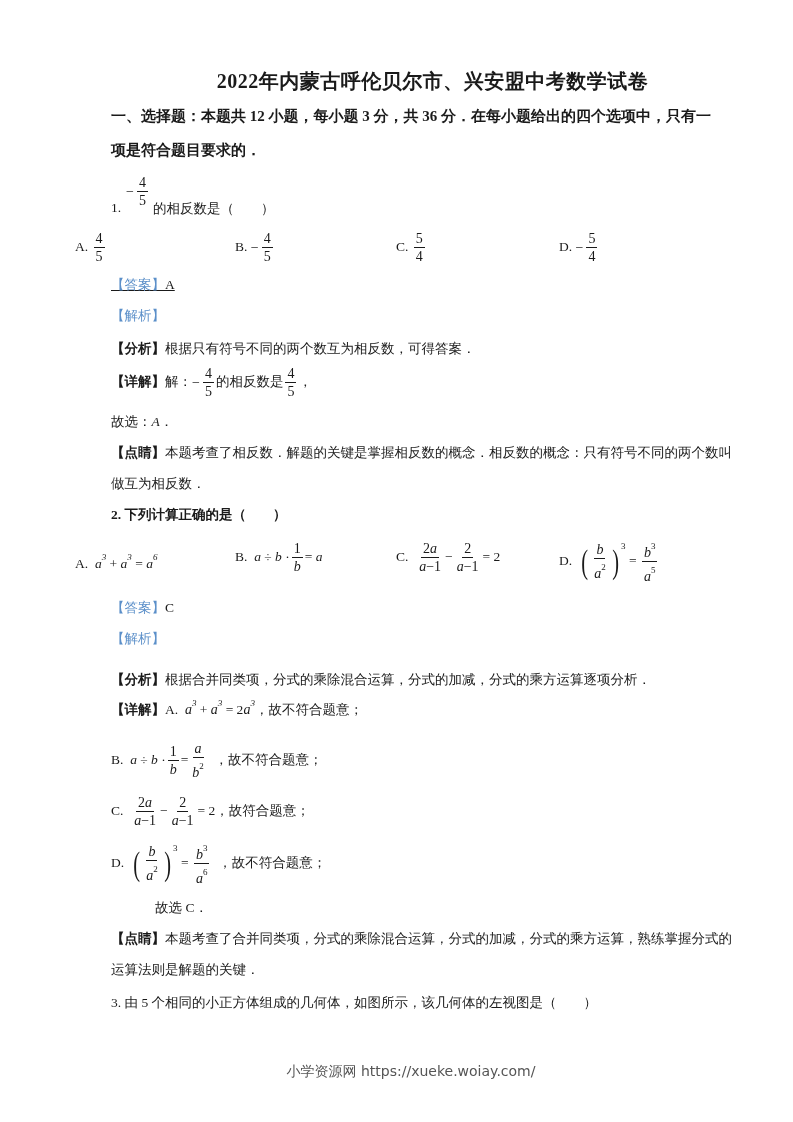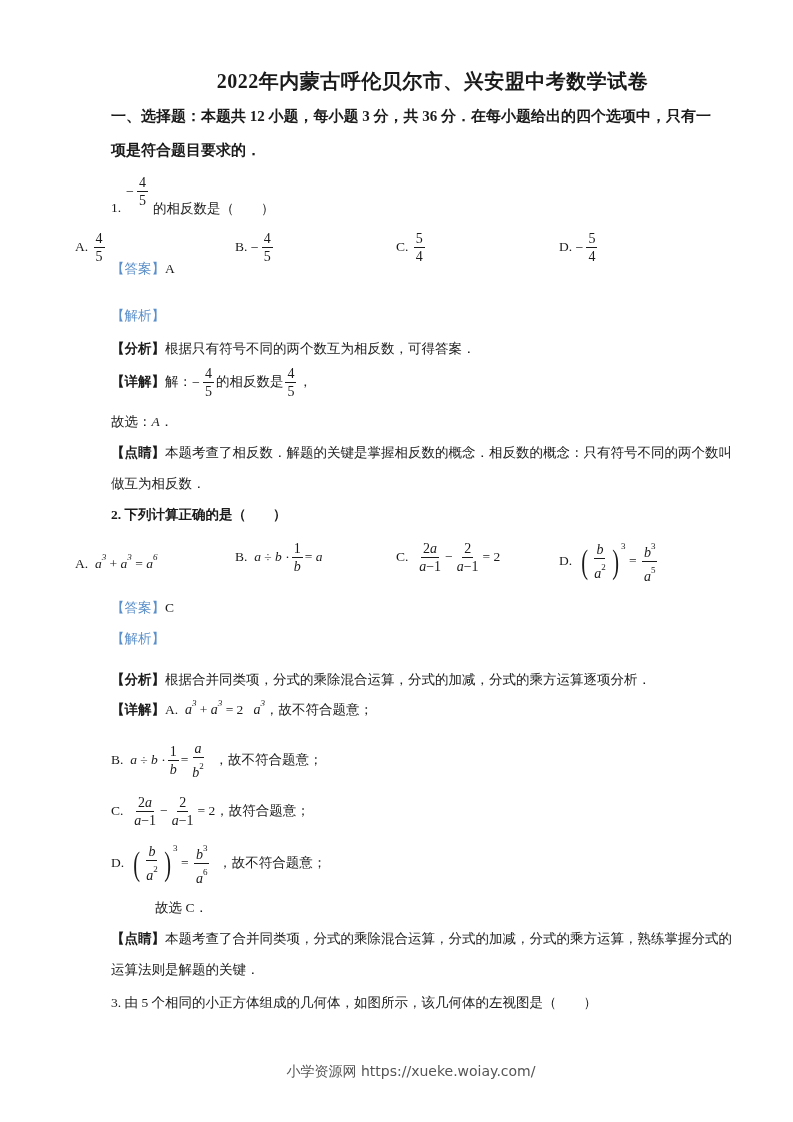--- a/index.html
+++ b/index.html
@@ -77,21 +77,21 @@
     </span>
 </div>
 <div class="opt" style="left:559px; top:230px;">
   <span>D.</span>
   <span class="neg">−</span><span class="frac">
       <span class="num">5</span>
       <span class="den">4</span>
     </span>
 </div>
 
-<div class="abs txt" style="top:260px;">
+<div class="abs txt" style="top:276px;text-decoration:underline;">
   <span class="blue">【答案】</span><span>A</span>
 </div>
 <div class="abs txt blue" style="top:307px;">【解析】</div>
 <div class="abs txt" style="top:340px;">
   <span class="bold">【分析】</span><span>根据只有符号不同的两个数互为相反数，可得答案．</span>
 </div>
 <div class="abs txt" style="top:365px;">
   <span class="bold">【详解】</span><span>解：</span><span class="neg">−</span><span class="frac">
       <span class="num">4</span>
       <span class="den">5</span>
@@ -146,21 +146,21 @@
 
 <div class="abs txt" style="top:599px;">
   <span class="blue">【答案】</span><span>C</span>
 </div>
 <div class="abs txt blue" style="top:630px;">【解析】</div>
 <div class="abs txt" style="top:671px;">
   <span class="bold">【分析】</span><span>根据合并同类项，分式的乘除混合运算，分式的加减，分式的乘方运算逐项分析．</span>
 </div>
 <div class="abs txt" style="top:698px;">
   <span class="bold">【详解】</span><span>A.</span>&nbsp;
-  <span class="it" style="font-size:14px;">a<sup>3</sup></span> + <span class="it" style="font-size:14px;">a<sup>3</sup></span> = 2<span class="it" style="font-size:14px;margin-left:10px;">a<sup>3</sup></span><span>，故不符合题意；</span>
+  <span class="it" style="font-size:14px;">a<sup>3</sup></span> + <span class="it" style="font-size:14px;">a<sup>3</sup></span> = 2<span class="it" style="font-size:14px;">a<sup>3</sup></span><span>，故不符合题意；</span>
 </div>
 <div class="abs txt" style="top:740px;">
   <span>B.</span>&nbsp;
   <span class="it">a</span> ÷ <span class="it">b</span> ·<span class="frac">
       <span class="num">1</span>
       <span class="den it">b</span>
     </span>=<span class="frac">
       <span class="num it">a</span>
       <span class="den"><i>b</i><sup>2</sup></span>
     </span>&nbsp;&nbsp;<span>，故不符合题意；</span>

